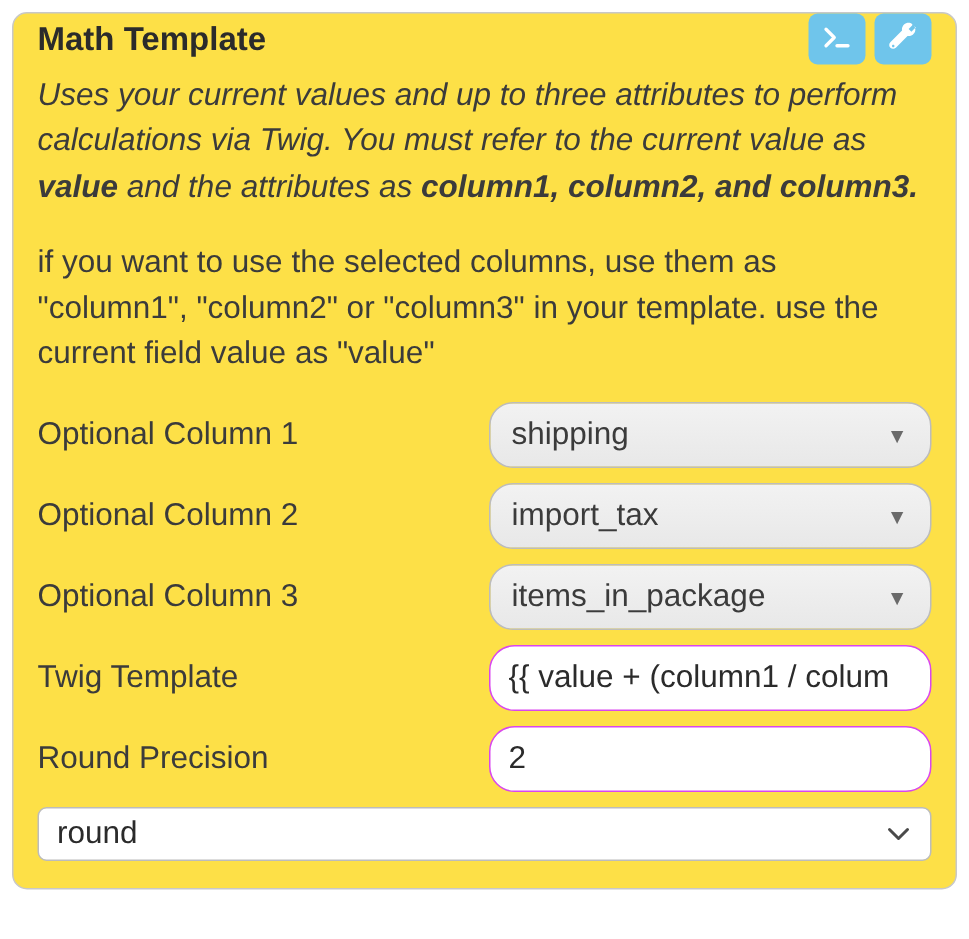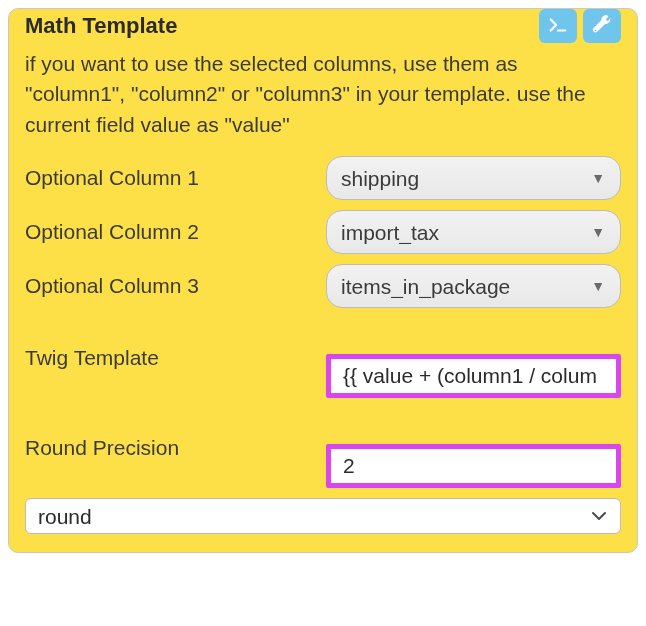--- a/index.html
+++ b/index.html
@@ -99,27 +99,26 @@
       right: 16px;
       top: 50%;
       transform: translateY(-50%);
       pointer-events: none;
       color: #6a6a6a;
       font-size: 14px;
     }
     .text-input {
       width: 100%;
       height: 44px;
-      border: 5px solid #d946ef;
-      border-radius: 2px;
+      border: 1px solid #d946ef;
+      border-radius: 17px;
       background: #fff;
       font-size: 21px;
       color: #2b2b2b;
       padding: 0 12px;
-      margin-top: 36px;
     }
     .full-select-row {
       margin-top: 6px;
       position: relative;
     }
     .full-select {
       width: 100%;
       height: 36px;
       border: 1px solid #bcbcbc;
       border-radius: 6px;
@@ -163,20 +162,23 @@
       <button class="icon-btn">
         <span>
           <svg viewBox="0 0 24 24" fill="currentColor">
             <path d="M21.7 5.3c-.3-.3-.8-.3-1.1 0l-2.5 2.5-2-2 2.5-2.5c.3-.3.3-.8 0-1.1C17.7 1.3 16.4 1 15.2 1.3c-2.5.6-4.3 3-3.9 5.6l-8.5 8.5c-1.1 1.1-1.1 2.9 0 4s2.9 1.1 4 0l8.5-8.5c2.6.4 5-1.4 5.6-3.9.3-1.2 0-2.5-1.2-3.7zM4.9 19.1c-.5 0-.9-.4-.9-.9s.4-.9.9-.9.9.4.9.9-.4.9-.9.9z"></path>
           </svg>
         </span>
       </button>
     </div>
   </div>
 
+  <div class="description">
+    <span>Uses your current values and up to three attributes to perform calculations via Twig. You must refer to the current value as </span><span class="bold">value</span><span> and the attributes as </span><span class="bold">column1, column2, and column3.</span>
+  </div>
 
   <div class="hint">if you want to use the selected columns, use them as "column1", "column2" or "column3" in your template. use the current field value as "value"</div>
 
   <div class="form-row">
     <div class="form-label">Optional Column 1</div>
     <div class="form-control-wrap">
       <select class="select-styled">
         <option>shipping</option>
       </select>
       <span class="select-caret">▼</span>

